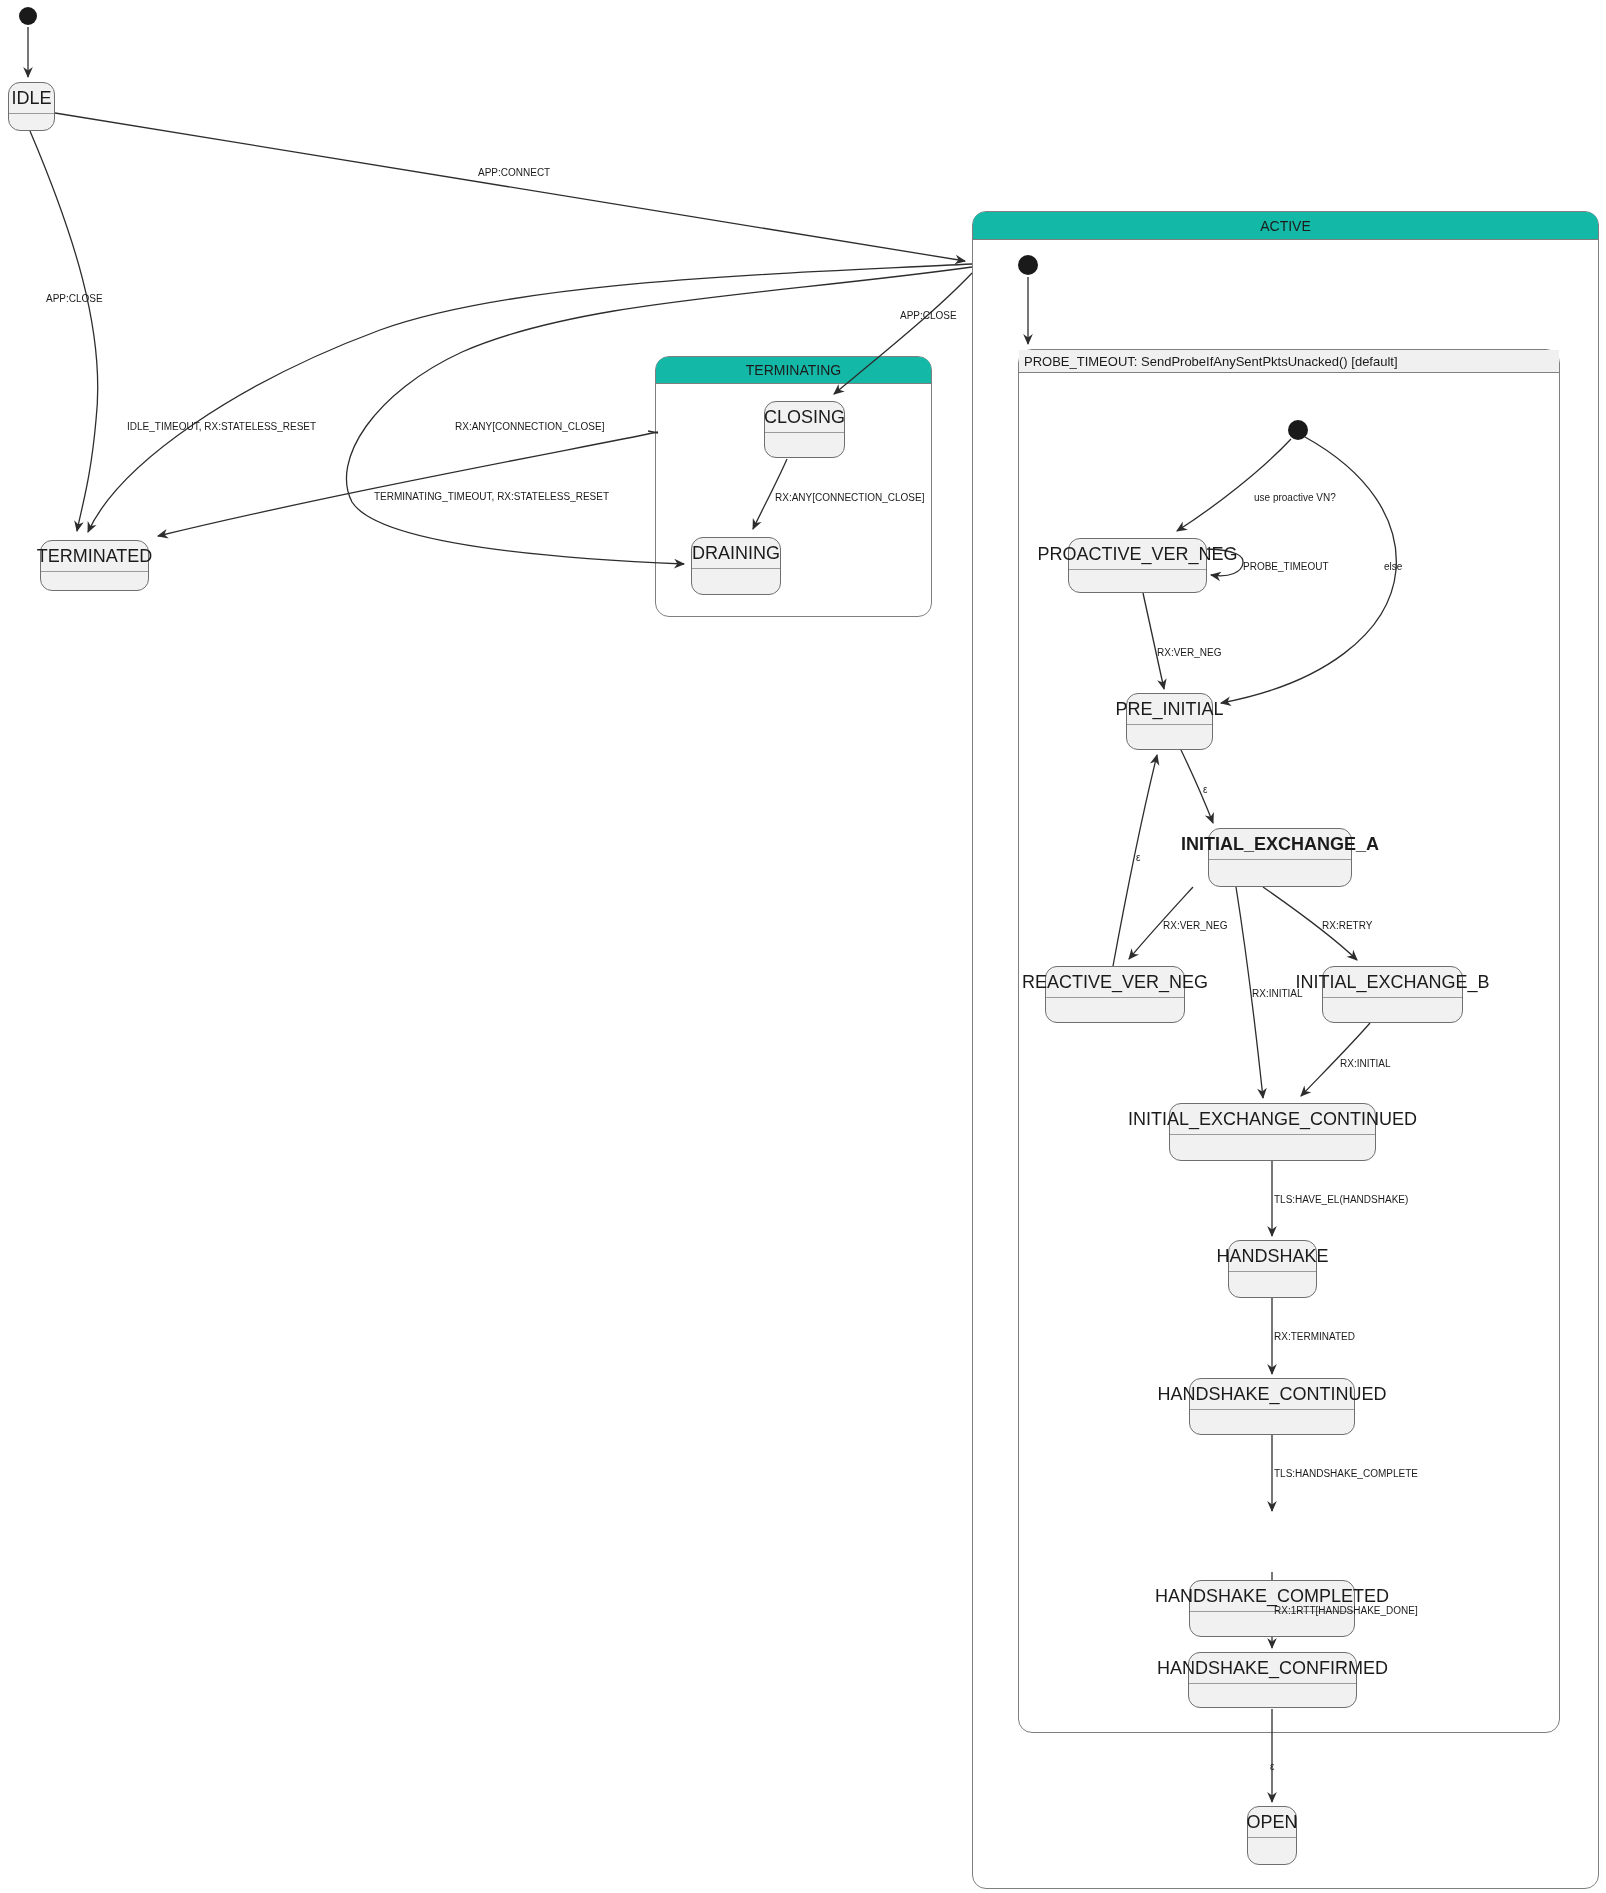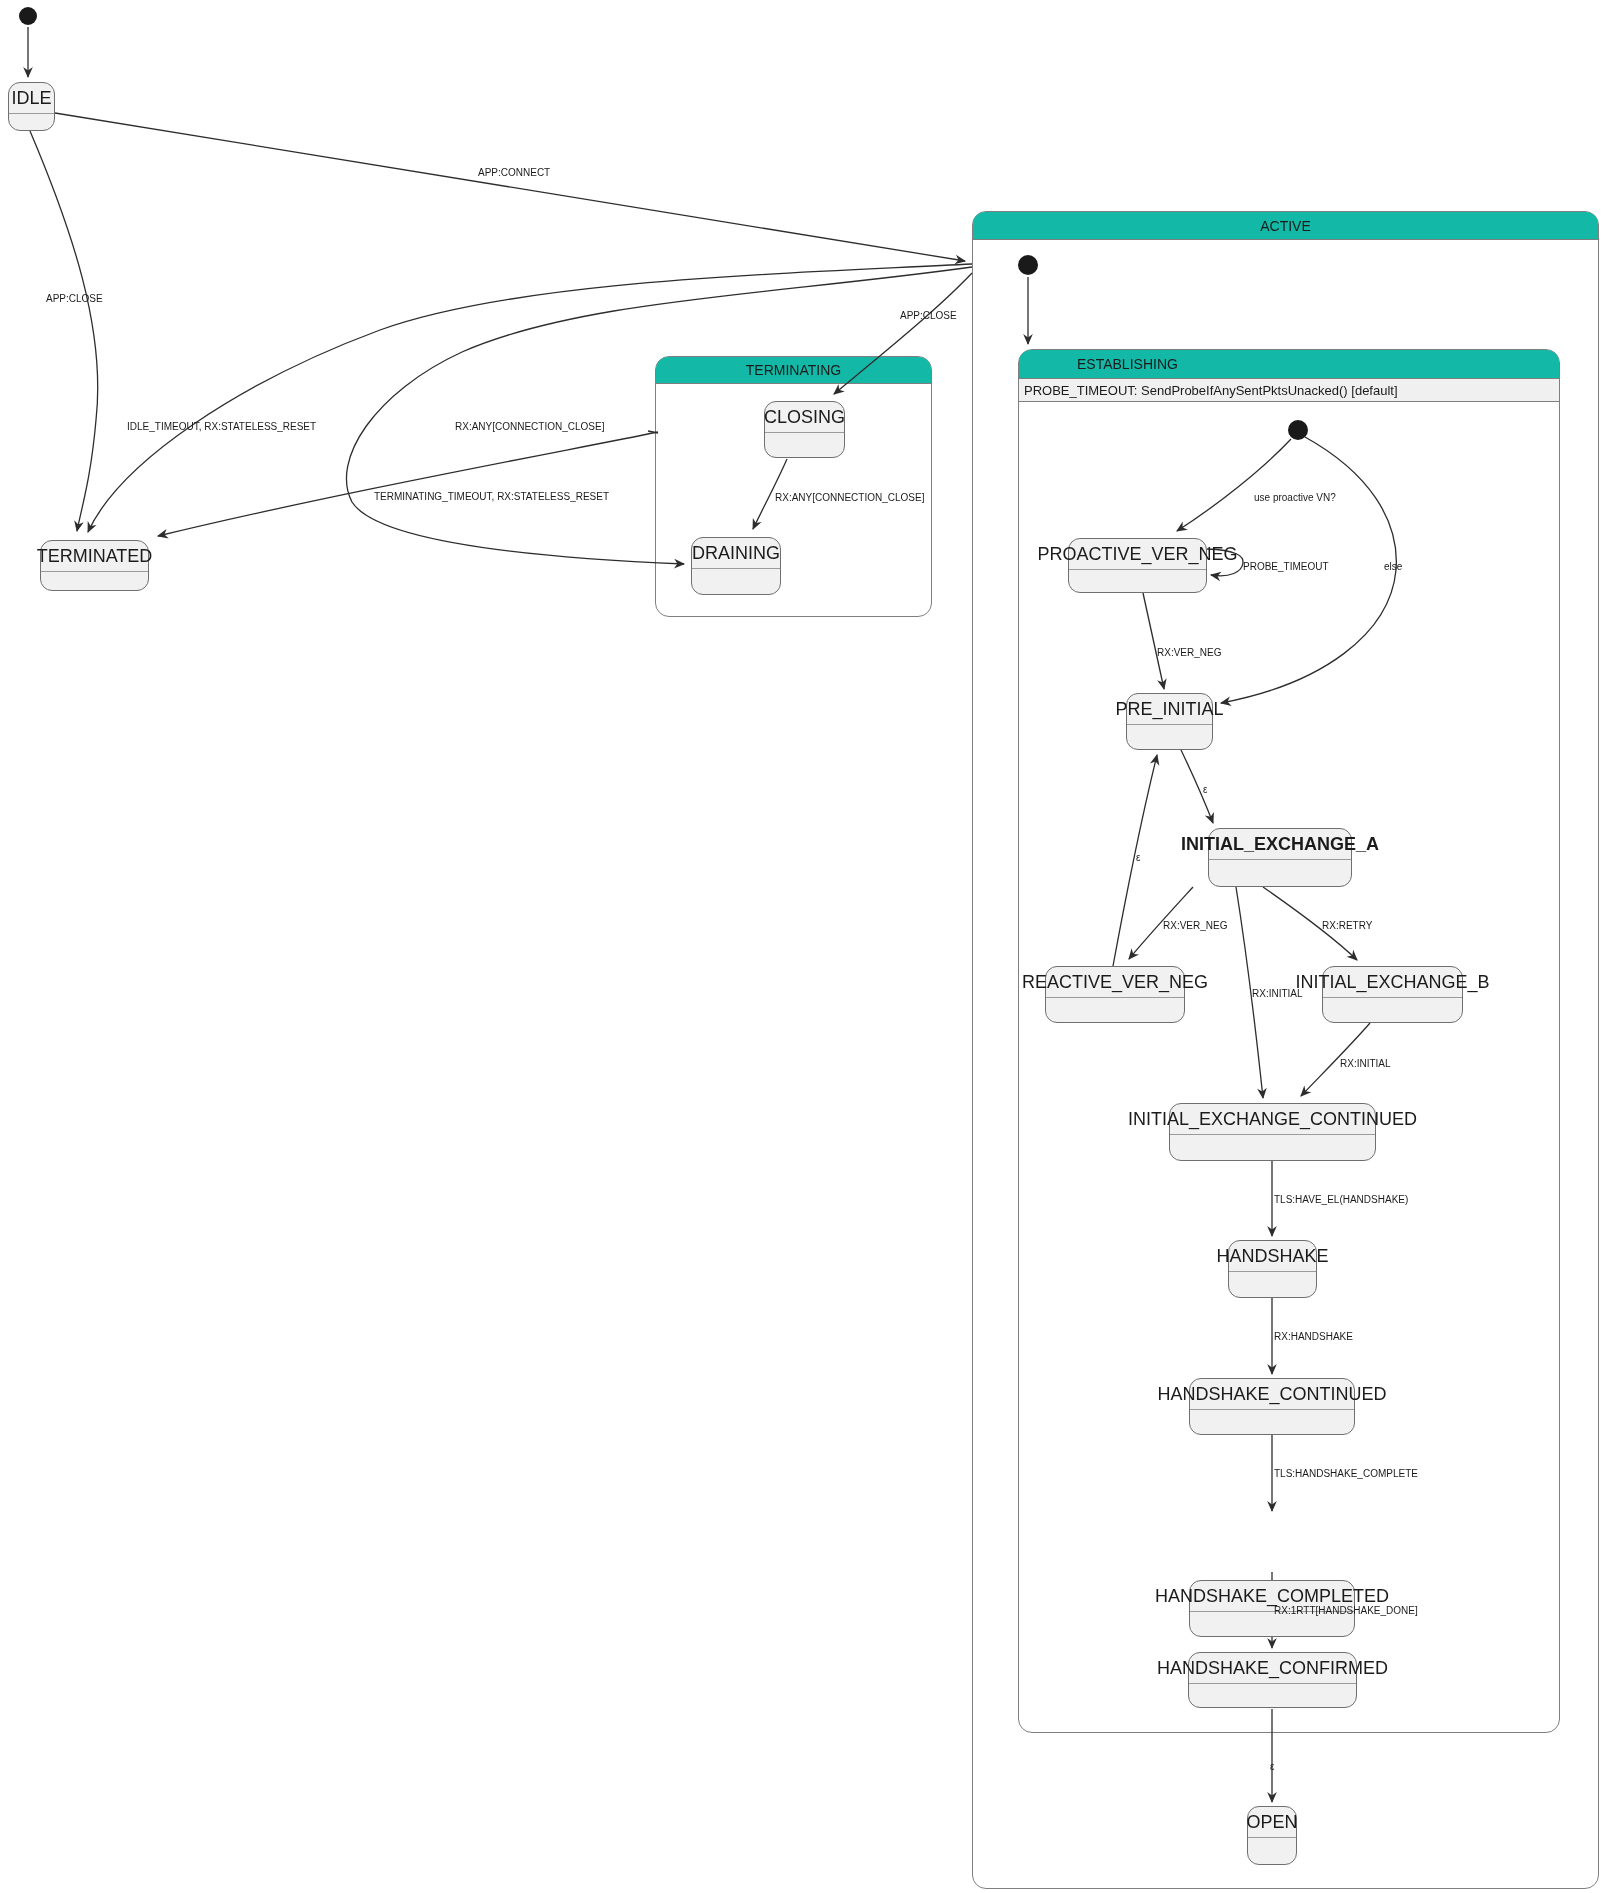--- a/index.html
+++ b/index.html
@@ -31,23 +31,20 @@
     </div>
   </div>
 
   <div class="container" style="left:655px;top:356px;width:277px;height:261px;">
     <div class="container-header" style="height:26px;">
       <span>TERMINATING</span>
     </div>
   </div>
 
   <div class="container" style="left:1018px;top:349px;width:542px;height:1384px;z-index:2;">
-    <div class="container-header left" style="height:28px;">
-      <span>ESTABLISHING</span>
-    </div>
     <div class="container-action" style="height:22px;">
       <span>PROBE_TIMEOUT: SendProbeIfAnySentPktsUnacked() [default]</span>
     </div>
   </div>
 
   <svg id="edges" width="1606" height="1893" viewBox="0 0 1606 1893">
     <defs>
       <marker id="arrow" viewBox="0 0 10 10" refX="9" refY="5" markerWidth="13" markerHeight="11" orient="auto" markerUnits="userSpaceOnUse">
         <path d="M0,0.6 L10,5 L0,9.4 L3,5 Z" fill="#2d2d2d"></path>
       </marker>
@@ -145,18 +142,18 @@
       <div class="elabel" style="left: 1243px; top: 560px;">PROBE_TIMEOUT</div>
       <div class="elabel" style="left: 1384px; top: 560px;">else</div>
       <div class="elabel" style="left: 1157px; top: 646px;">RX:VER_NEG</div>
       <div class="elabel" style="left: 1203px; top: 783px;">ε</div>
       <div class="elabel" style="left: 1136px; top: 851px;">ε</div>
       <div class="elabel" style="left: 1163px; top: 919px;">RX:VER_NEG</div>
       <div class="elabel" style="left: 1322px; top: 919px;">RX:RETRY</div>
       <div class="elabel" style="left: 1252px; top: 987px;">RX:INITIAL</div>
       <div class="elabel" style="left: 1340px; top: 1057px;">RX:INITIAL</div>
       <div class="elabel" style="left: 1274px; top: 1193px;">TLS:HAVE_EL(HANDSHAKE)</div>
-      <div class="elabel" style="left: 1274px; top: 1330px;">RX:HANDSHAKE</div>
+      <div class="elabel" style="left: 1274px; top: 1330px;">RX:TERMINATED</div>
       <div class="elabel" style="left: 1274px; top: 1467px;">TLS:HANDSHAKE_COMPLETE</div>
       <div class="elabel" style="left: 1274px; top: 1604px;">RX:1RTT[HANDSHAKE_DONE]</div>
       <div class="elabel" style="left: 1270px; top: 1760px;">ε</div>
     </div>
 </div>
 
 </body></html>

